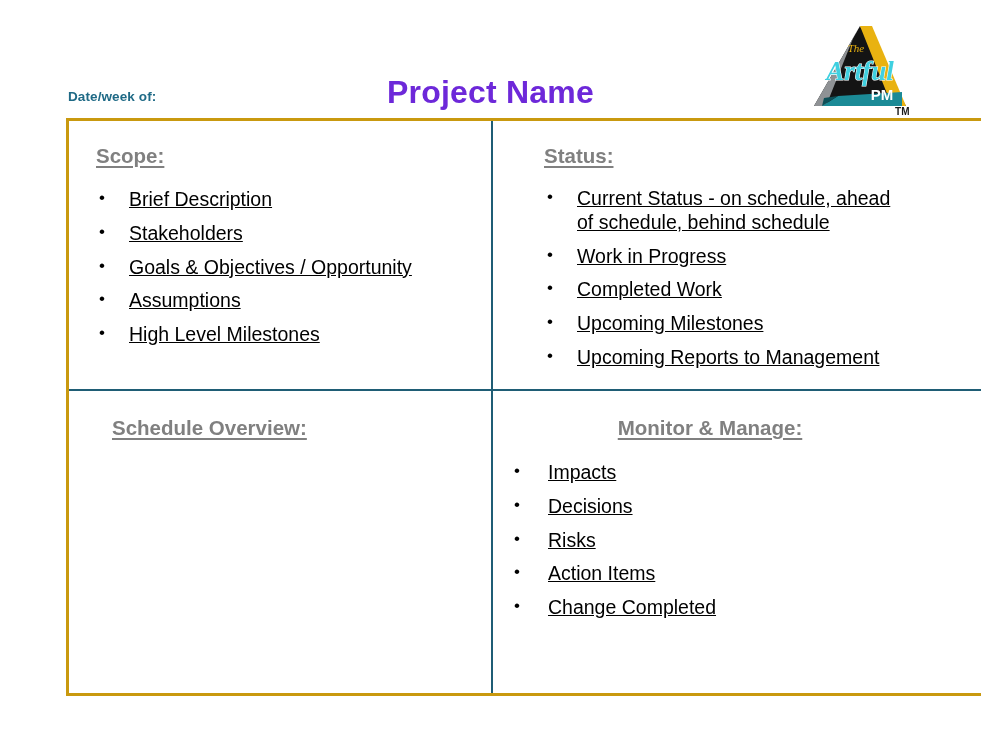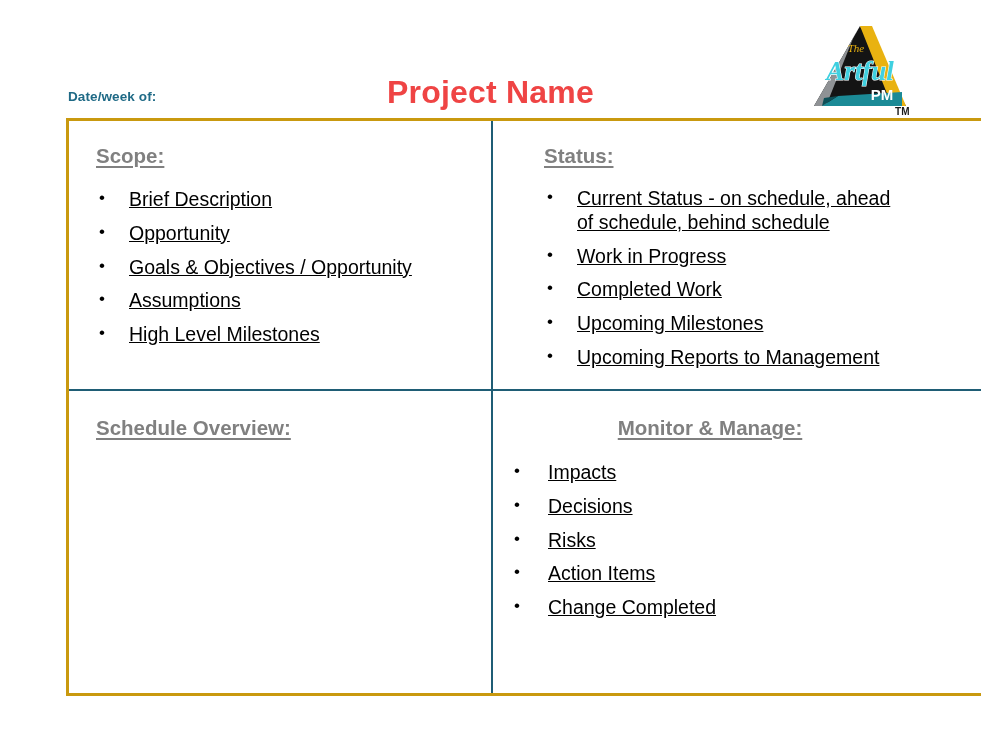--- a/index.html
+++ b/index.html
@@ -34,21 +34,21 @@
     white-space: nowrap;
   }
   #slide-title {
     position: absolute;
     left: 0;
     top: 74px;
     width: 981px;
     text-align: center;
     font-size: 32px;
     font-weight: bold;
-    color: #ef4444;
+    color: #6d28d9;
     letter-spacing: 0.2px;
   }
 
   
   #logo-wrap {
     position: absolute;
     left: 812px;
     top: 24px;
     width: 98px;
     height: 95px;
@@ -95,21 +95,21 @@
     height: 2px;
     background: #1f5d75;
   }
   .cell {
     position: absolute;
     box-sizing: border-box;
     overflow: hidden;
   }
   .cell-tl { left: 0;   top: 0;   width: 422px; height: 268px; }
   .cell-tr { left: 424px; top: 0; width: 416px; height: 268px; padding-left: 33px; }
-  .cell-bl { left: 0;   top: 270px; width: 422px; height: 302px; }
+  .cell-bl { left: 16px;   top: 270px; width: 422px; height: 302px; }
   .cell-br { left: 424px; top: 270px; width: 416px; height: 302px; }
 
   .sec-head {
     color: #808080;
     font-size: 20.5px;
     font-weight: bold;
     text-decoration: underline;
     text-underline-offset: 3px;
     white-space: nowrap;
   }
@@ -174,21 +174,21 @@
 
 <div id="grid">
 
   <div class="vdiv" style="left:422px;"></div>
   <div class="hdiv" style="top:268px;"></div>
 
   <div class="cell cell-tl">
     <div class="sec-head">Scope:</div>
     <ul class="bullets">
       <li>Brief Description</li>
-      <li>Opportunity</li>
+      <li>Stakeholders</li>
       <li>Goals &amp; Objectives / Opportunity</li>
       <li>Assumptions</li>
       <li>High Level Milestones</li>
     </ul>
   </div>
 
   <div class="cell cell-tr">
     <div class="sec-head">Status:</div>
     <ul class="bullets">
       <li>Current Status - on schedule, ahead of schedule, behind schedule</li>

